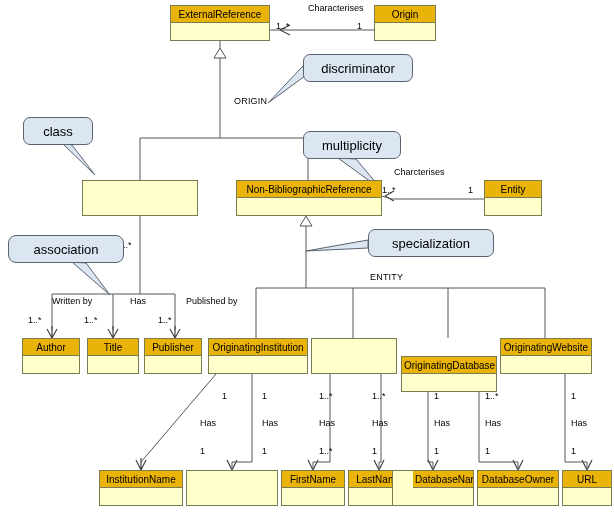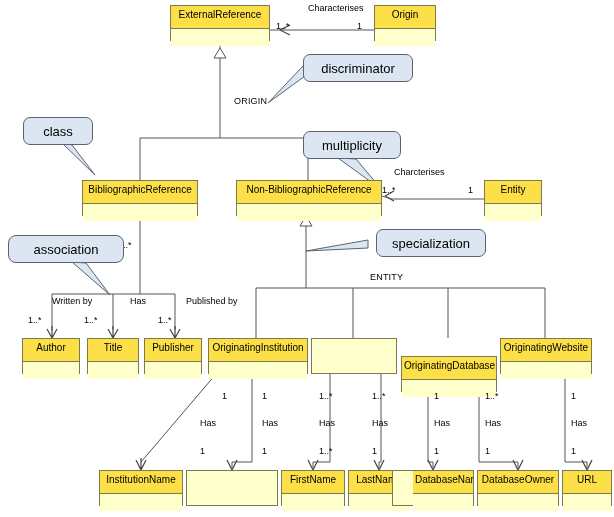--- a/index.html
+++ b/index.html
@@ -29,24 +29,24 @@
   
   .uml-class {
     position: absolute;
     box-sizing: border-box;
     border: 1px solid #7b7b52;
     background: #ffffcc;
     z-index: 5;
   }
   .uml-class .name-band {
     box-sizing: border-box;
-    height: 23px;
+    height: 17px;
     line-height: 15px;
     border-bottom: 1px solid #7b7b52;
-    background: #fde047;
+    background: #eab308;
     text-align: center;
     font-size: 10px;
     color: #000000;
     white-space: nowrap;
     overflow: hidden;
     padding: 1px 2px 0 2px;
   }
   .uml-class .attr-band {
     height: 17px;
     background: #ffffcc;
@@ -183,21 +183,20 @@
   <div id="classes-layer">
       <div class="uml-class" style="left: 170px; top: 5px; width: 100px; height: 36px;">
         <div class="name-band">ExternalReference</div>
         <div class="attr-band"></div>
       </div>
       <div class="uml-class" style="left: 374px; top: 5px; width: 62px; height: 36px;">
         <div class="name-band">Origin</div>
         <div class="attr-band"></div>
       </div>
       <div class="uml-class" style="left: 82px; top: 180px; width: 116px; height: 36px;">
-        <div class="name-band">BibliographicReference</div>
         <div class="attr-band"></div>
       </div>
       <div class="uml-class" style="left: 236px; top: 180px; width: 146px; height: 36px;">
         <div class="name-band">Non-BibliographicReference</div>
         <div class="attr-band"></div>
       </div>
       <div class="uml-class" style="left: 484px; top: 180px; width: 58px; height: 36px;">
         <div class="name-band">Entity</div>
         <div class="attr-band"></div>
       </div>
@@ -255,21 +254,21 @@
         <div class="name-band">URL</div>
         <div class="attr-band"></div>
       </div>
     </div>
 
   <div id="callouts-layer">
       <div class="callout" style="left: 23px; top: 117px; width: 70px; height: 28px;">class</div>
       <div class="callout" style="left: 303px; top: 54px; width: 110px; height: 28px;">discriminator</div>
       <div class="callout" style="left: 303px; top: 131px; width: 98px; height: 28px;">multiplicity</div>
       <div class="callout" style="left: 8px; top: 235px; width: 116px; height: 28px; border-radius: 8px;">association</div>
-      <div class="callout" style="left: 368px; top: 229px; width: 110px; height: 28px; margin-left: 8px;">specialization</div>
+      <div class="callout" style="left: 368px; top: 229px; width: 126px; height: 28px;">specialization</div>
     </div>
 
   <div id="labels-layer">
       <div class="lbl role" style="left: 292px; top: 3px; margin-left: 16px;">Characterises</div>
       <div class="lbl mult" style="left: 276px; top: 21px;">1..*</div>
       <div class="lbl mult" style="left: 357px; top: 21px;">1</div>
       <div class="lbl disc" style="left: 234px; top: 96px;">ORIGIN</div>
       <div class="lbl role" style="left: 394px; top: 167px;">Charcterises</div>
       <div class="lbl mult" style="left: 382px; top: 185px;">1..*</div>
       <div class="lbl mult" style="left: 468px; top: 185px;">1</div>

